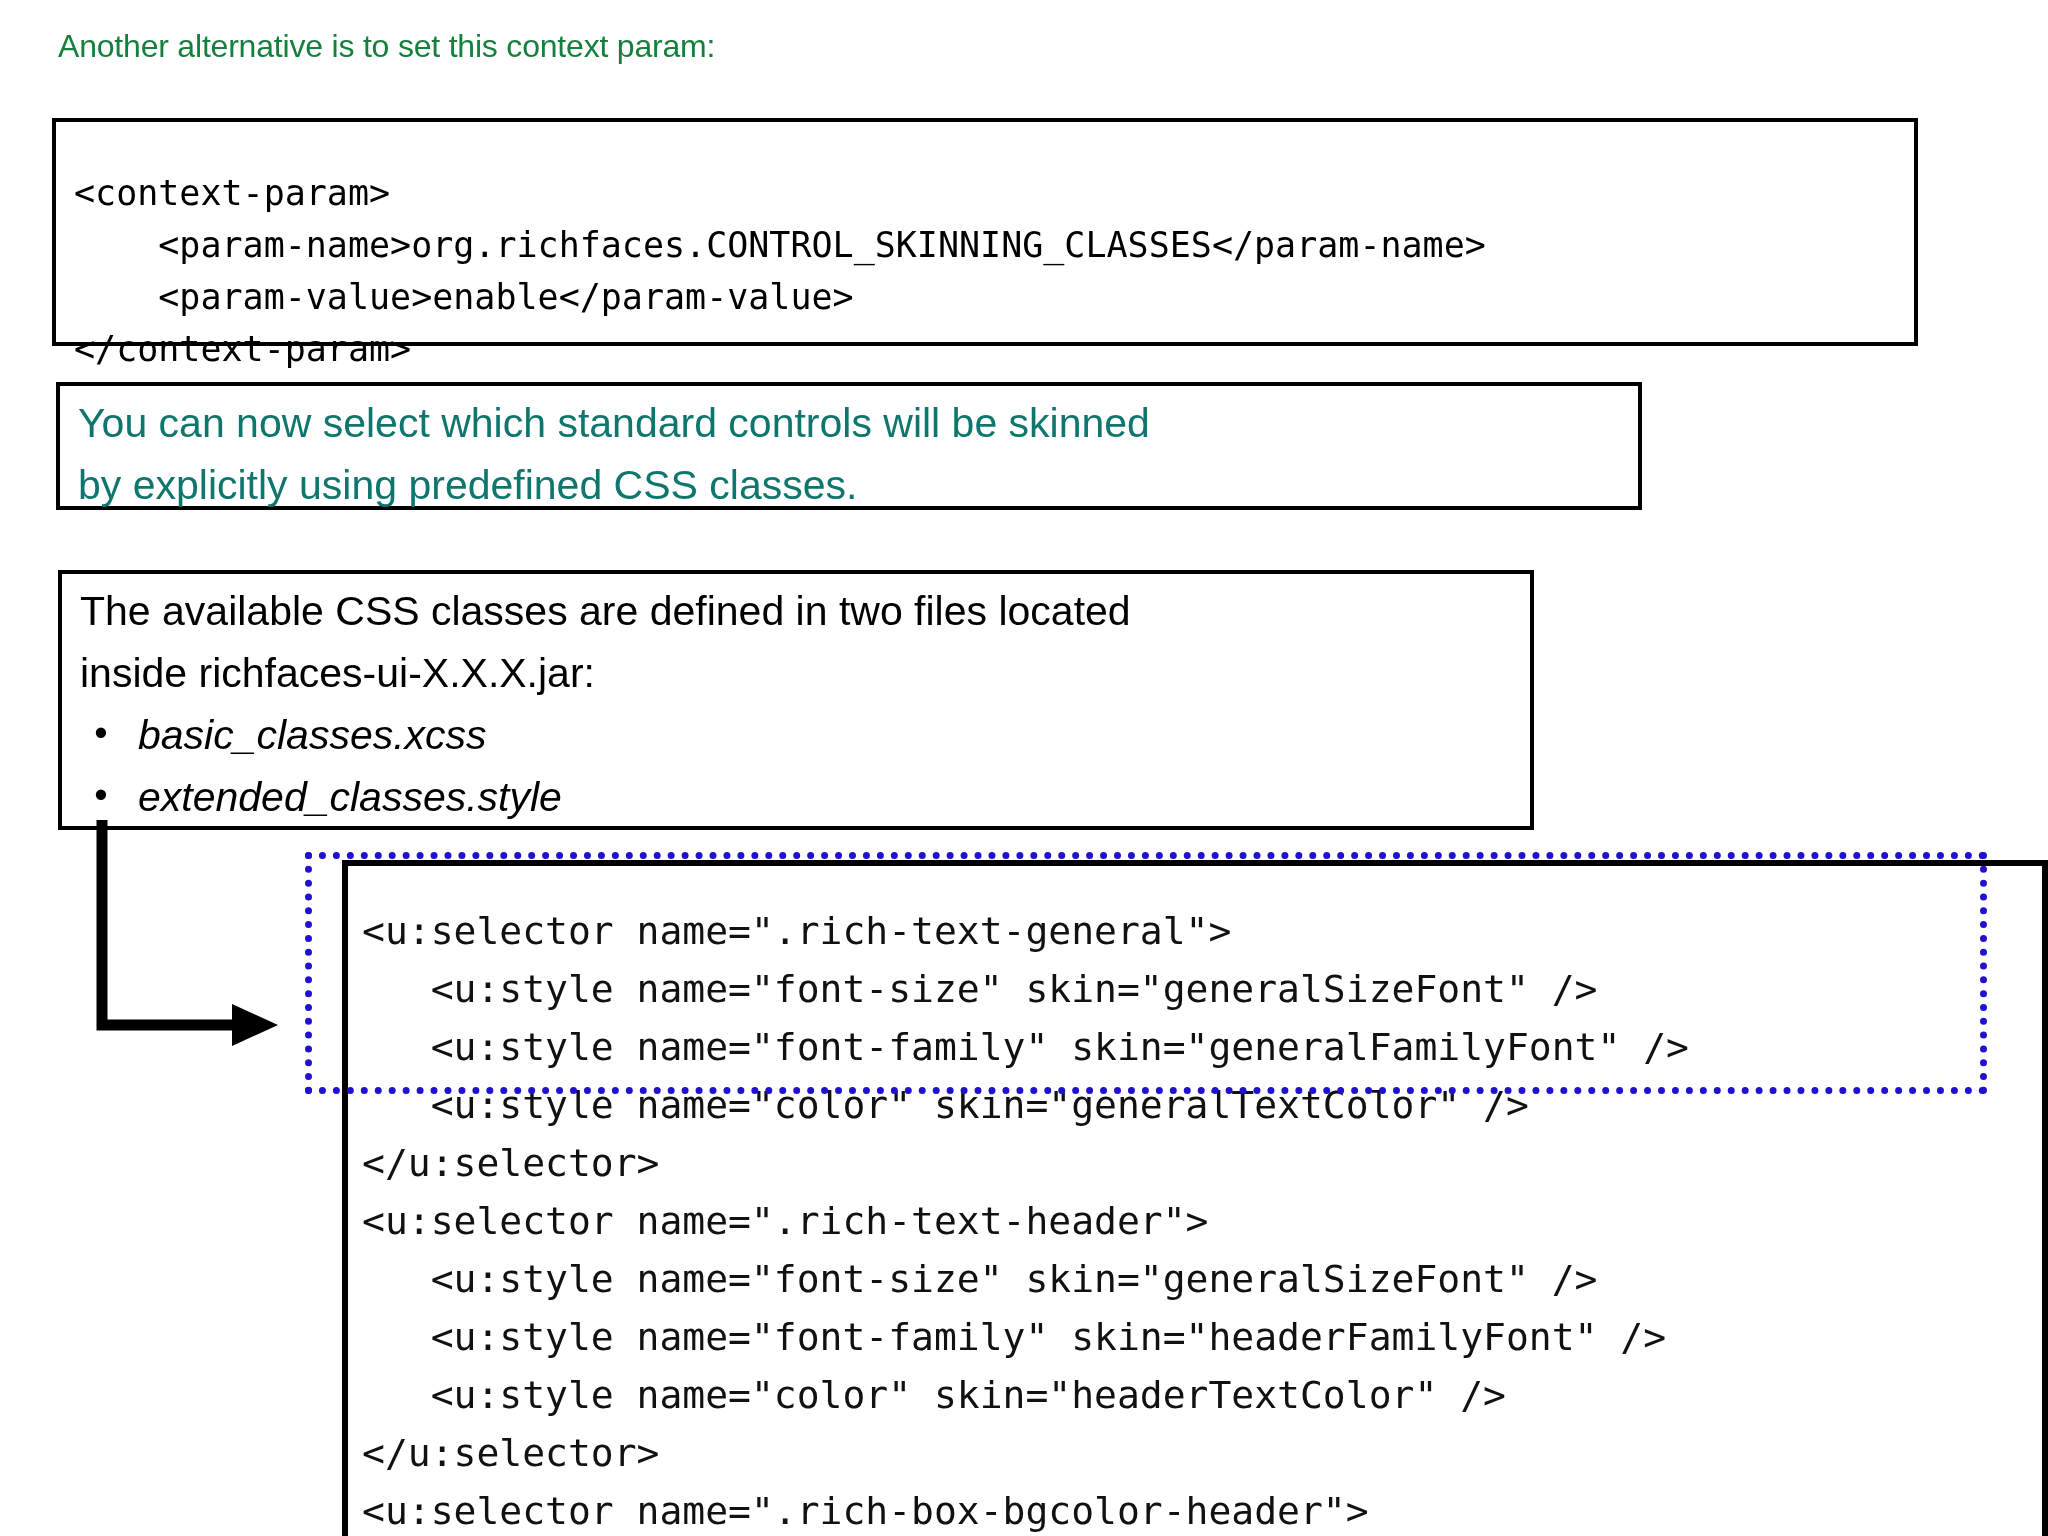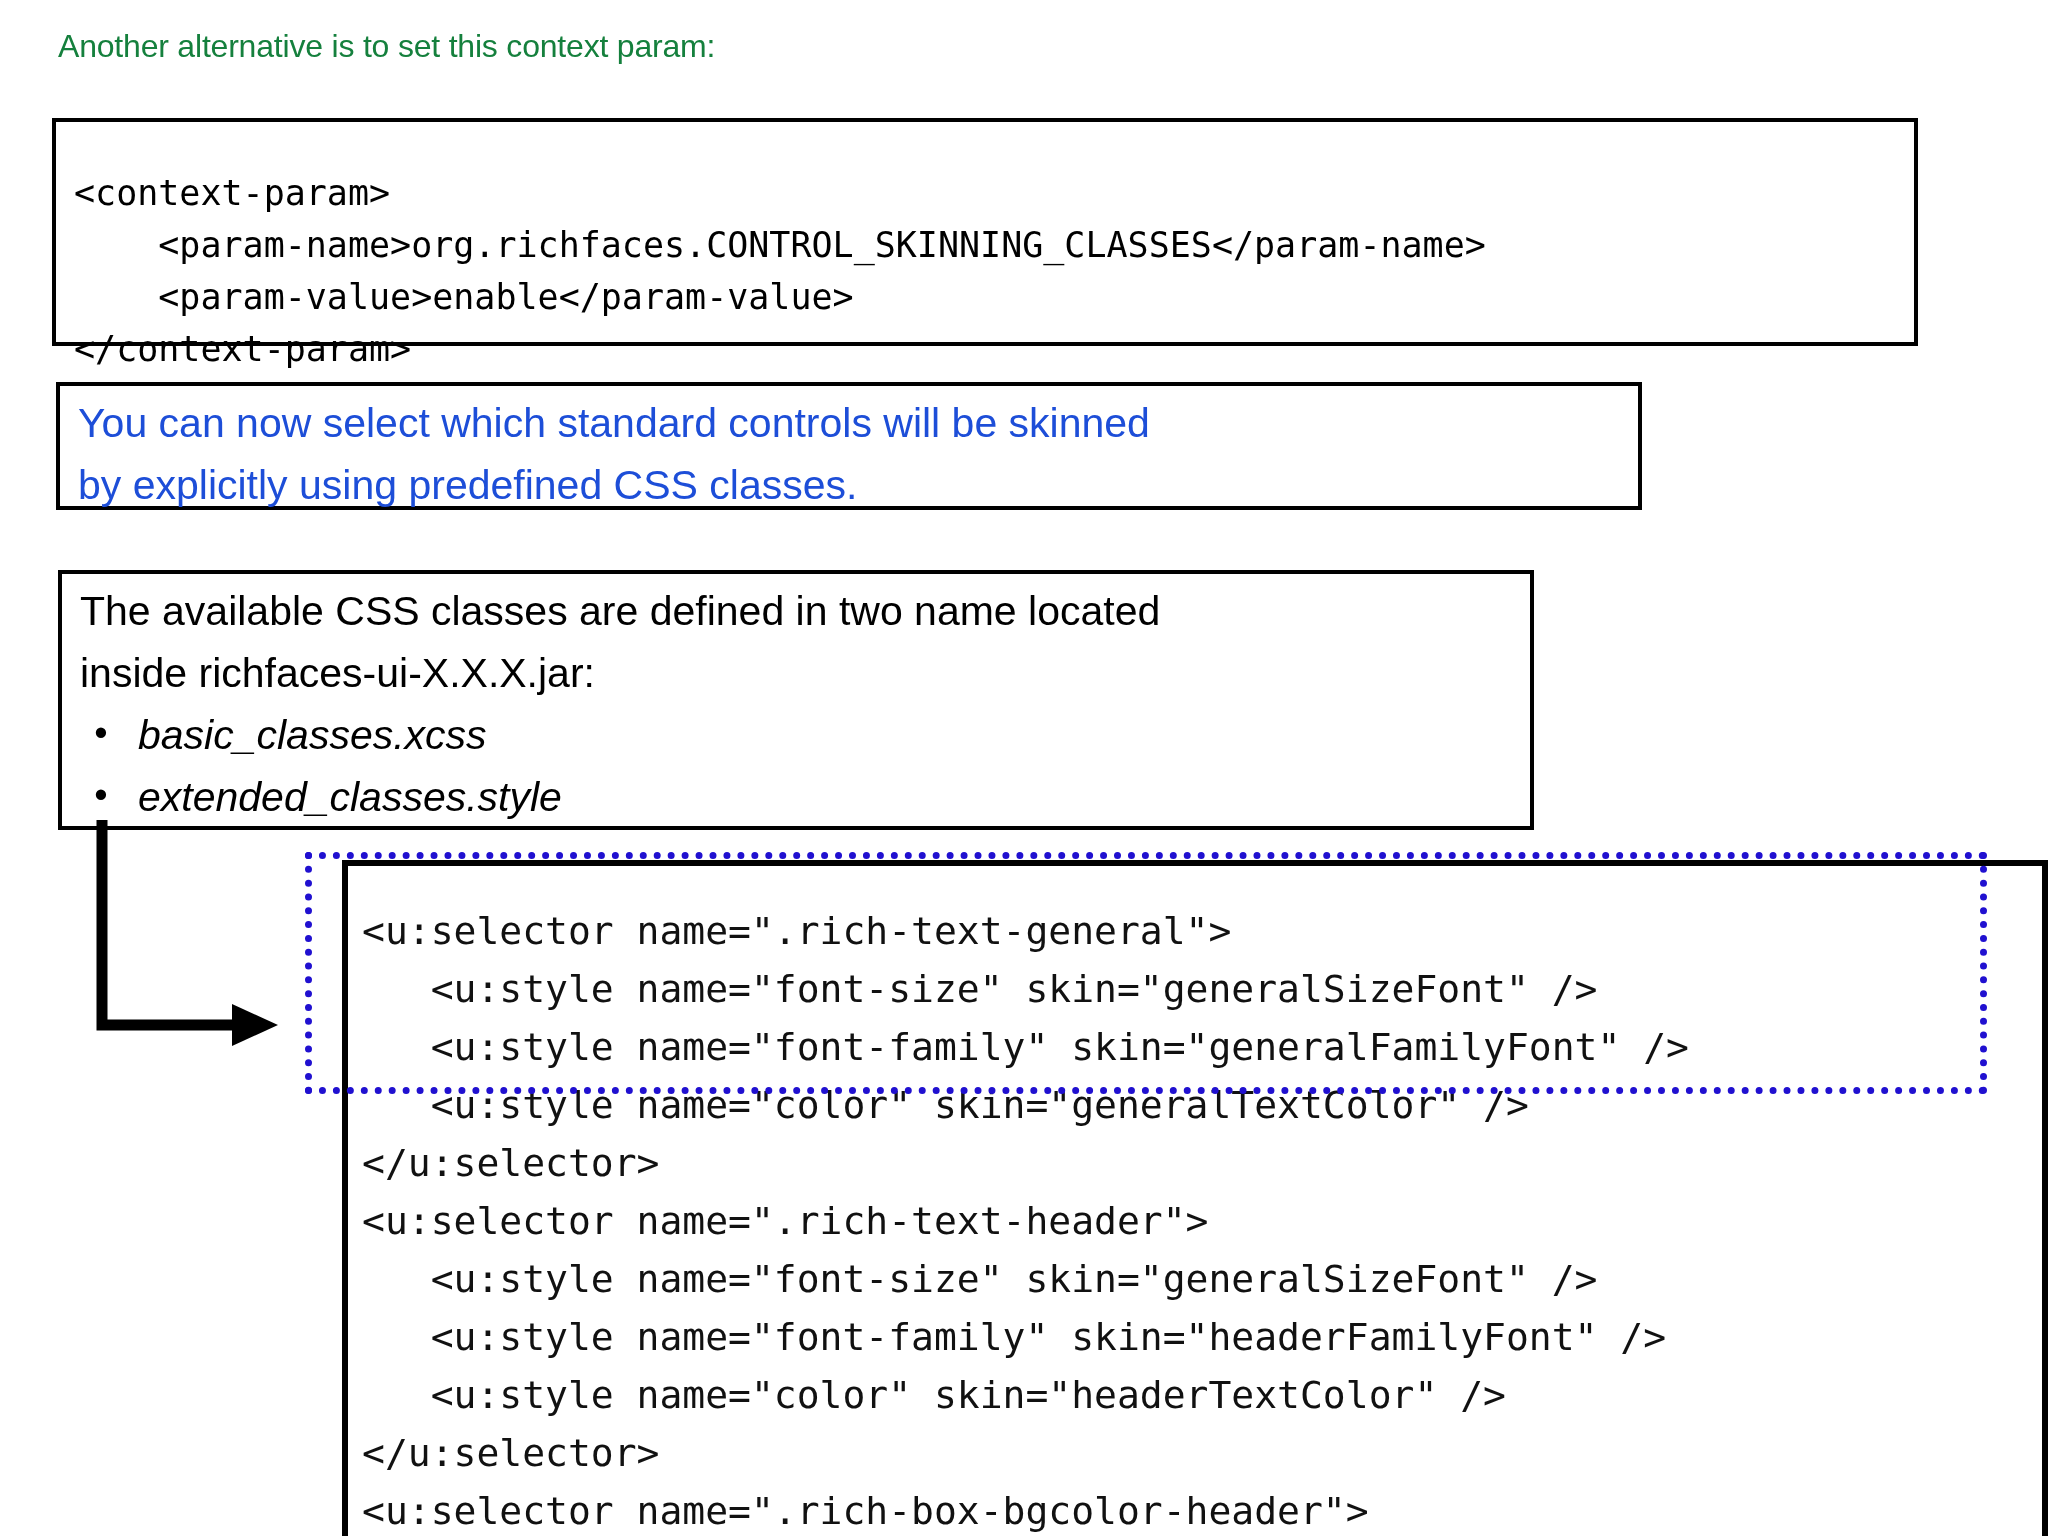--- a/index.html
+++ b/index.html
@@ -60,21 +60,21 @@
     top: 382px;
     width: 1586px;
     height: 128px;
   }
   #box-skinned-note .body {
     position: absolute;
     left: 18px;
     top: 6px;
     font-size: 41px;
     line-height: 62px;
-    color: #1d4ed8;
+    color: #0f766e;
     white-space: pre;
   }
 
   
   #box-css-files {
     left: 58px;
     top: 570px;
     width: 1476px;
     height: 260px;
   }
@@ -171,21 +171,21 @@
     &lt;param-value&gt;enable&lt;/param-value&gt;
 &lt;/context-param&gt;</pre>
 </div>
 
 <div class="panel" id="box-skinned-note">
   <div class="body">You can now select which standard controls will be skinned
 by explicitly using predefined CSS classes.</div>
 </div>
 
 <div class="panel" id="box-css-files">
-  <div class="body">The available CSS classes are defined in two name located
+  <div class="body">The available CSS classes are defined in two files located
 inside richfaces-ui-X.X.X.jar:</div>
   <ul class="bullets">
     <li>basic_classes.xcss</li>
     <li>extended_classes.style</li>
   </ul>
 </div>
 
 <svg id="connector" viewBox="0 0 300 240">
   <path d="M 42 0 L 42 205 L 178 205" stroke="#000000" stroke-width="11" fill="none"></path>
   <polygon points="172,184 218,205 172,226" fill="#000000"></polygon>

